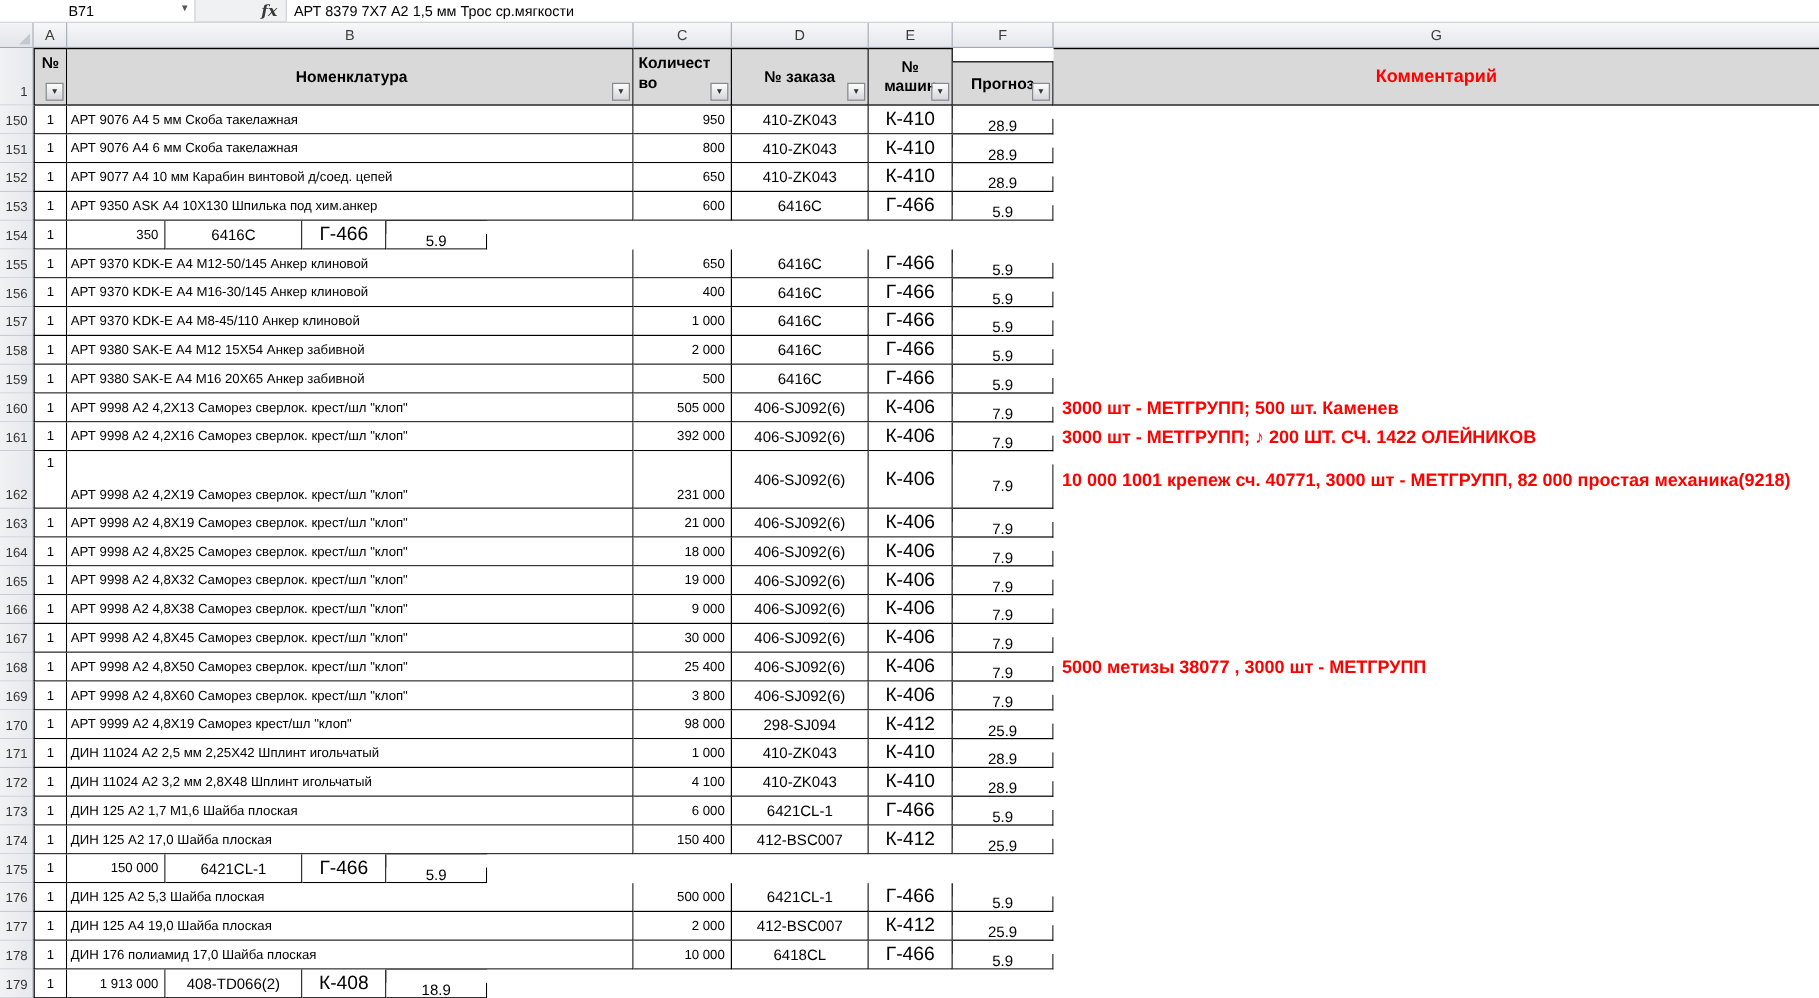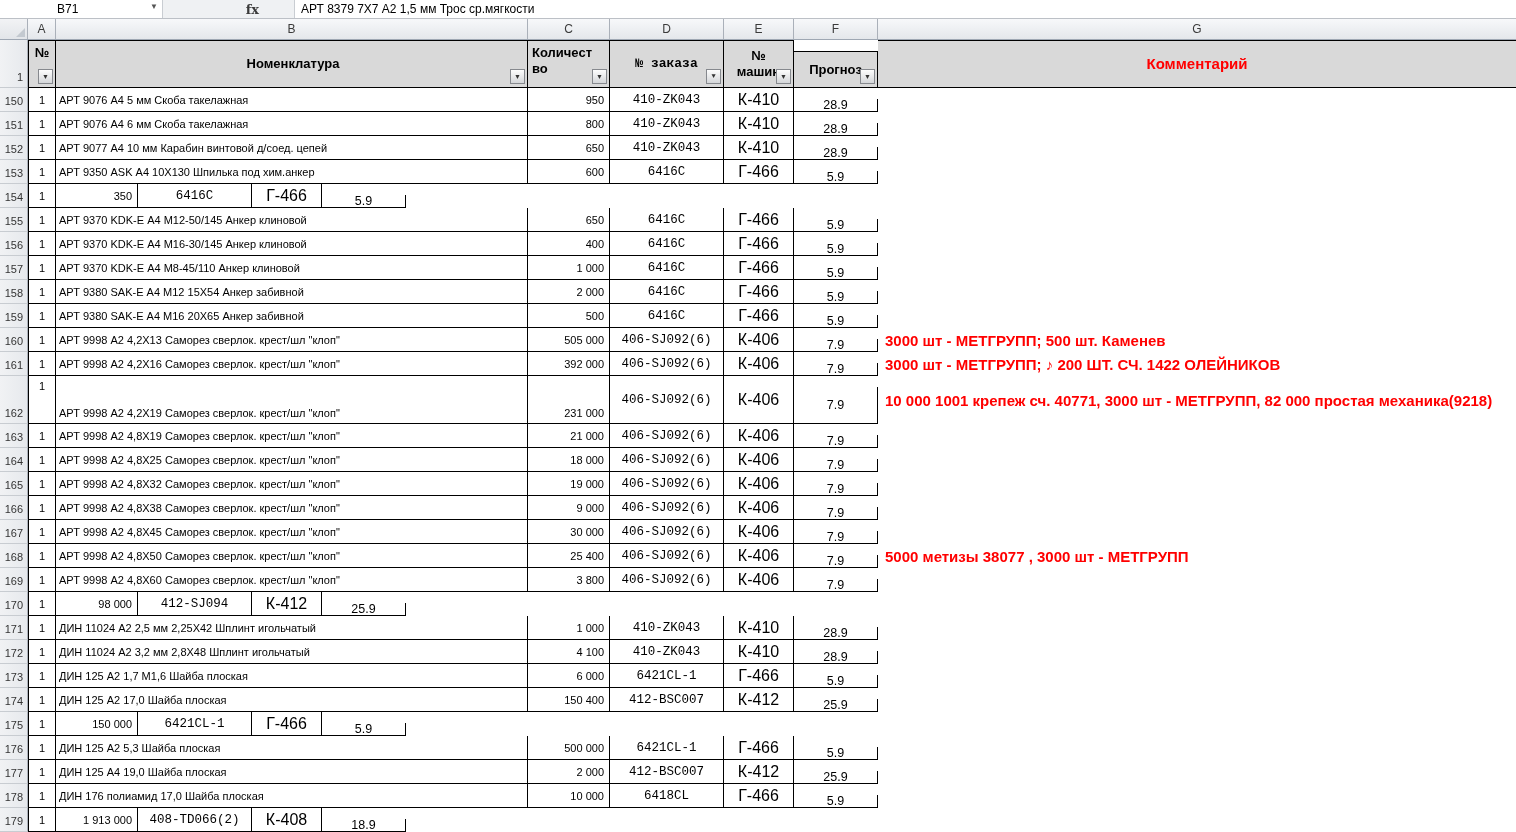--- a/index.html
+++ b/index.html
@@ -11,41 +11,40 @@
     color: #000;
   }
 
   
   .fbar {
     height: 19px;
     background: #eff1f3;
     border-bottom: 1px solid #bcc0c6;
     display: flex;
     align-items: stretch;
-    gap: 28px;
   }
   .namebox {
     width: 163px;
     background: #fff;
     border-right: 1px solid #c9cdd2;
     position: relative;
     display: flex;
     align-items: center;
   }
   .nb-text { padding-left: 57px; font-size: 12px; }
   .nb-arrow {
     position: absolute; right: 4px; top: 3px;
     font-size: 8px; color: #555; line-height: 1;
   }
   .fxzone {
     width: 75px;
     display: flex; align-items: center; justify-content: flex-end;
     padding-right: 7px;
     font-family: "DejaVu Serif", serif;
-    font-weight: bold;
+    font-style: italic; font-weight: bold;
     font-size: 13px; color: #3a3a3a;
   }
   .fml {
     flex: 1;
     background: #fff;
     border-left: 1px solid #c9cdd2;
     display: flex; align-items: center;
     padding-left: 6px;
     font-size: 12px;
     white-space: nowrap; overflow: hidden;
@@ -96,21 +95,21 @@
   .c {
     display: flex; align-items: center;
     border-right: 1px solid #000;
     border-bottom: 1px solid #000;
     white-space: nowrap; overflow: hidden;
     background: #fff;
   }
   .cA { width: 28px;  justify-content: center;  font-size: 11px; border-left: 1px solid #000; }
   .cB { width: 472px; padding-left: 3px;        font-size: 11px; }
   .cC { width: 82px;  justify-content: flex-end; padding-right: 5px; font-size: 11px; }
-  .cD { width: 114px; justify-content: center;  font-size: 12.5px; font-family: Liberation Mono, monospace; }
+  .cD { width: 114px; justify-content: center;  font-size: 12.5px; }
   .cE { width: 70px;  justify-content: center;  font-size: 16px; }
   .cF { width: 84px;  justify-content: center;  font-size: 12.5px; margin-top: 11px; }
   .cG {
     width: 638px;
     border-right: none; border-bottom: none;
     padding-left: 7px;
     color: #ff0000; font-weight: bold; font-size: 15px;
   }
 
   
@@ -403,22 +402,23 @@
         <div class="c cB">АРТ 9998 А2 4,8Х60 Саморез сверлок. крест/шл "клоп"</div>
         <div class="c cC">3 800</div>
         <div class="c cD">406-SJ092(6)</div>
         <div class="c cE">К-406</div>
         <div class="c cF">7.9</div>
         <div class="c cG"></div>
       </div>
       <div class="row">
         <div class="gut">170</div>
         <div class="c cA">1</div>
+        <div class="c cB">АРТ 9999 А2 4,8Х19 Саморез крест/шл "клоп"</div>
         <div class="c cC">98 000</div>
-        <div class="c cD">412-SJ094</div>
+        <div class="c cD">298-SJ094</div>
         <div class="c cE">К-412</div>
         <div class="c cF">25.9</div>
         <div class="c cG"></div>
       </div>
       <div class="row">
         <div class="gut">171</div>
         <div class="c cA">1</div>
         <div class="c cB">ДИН 11024 А2 2,5 мм 2,25Х42 Шплинт игольчатый</div>
         <div class="c cC">1 000</div>
         <div class="c cD">410-ZK043</div>

